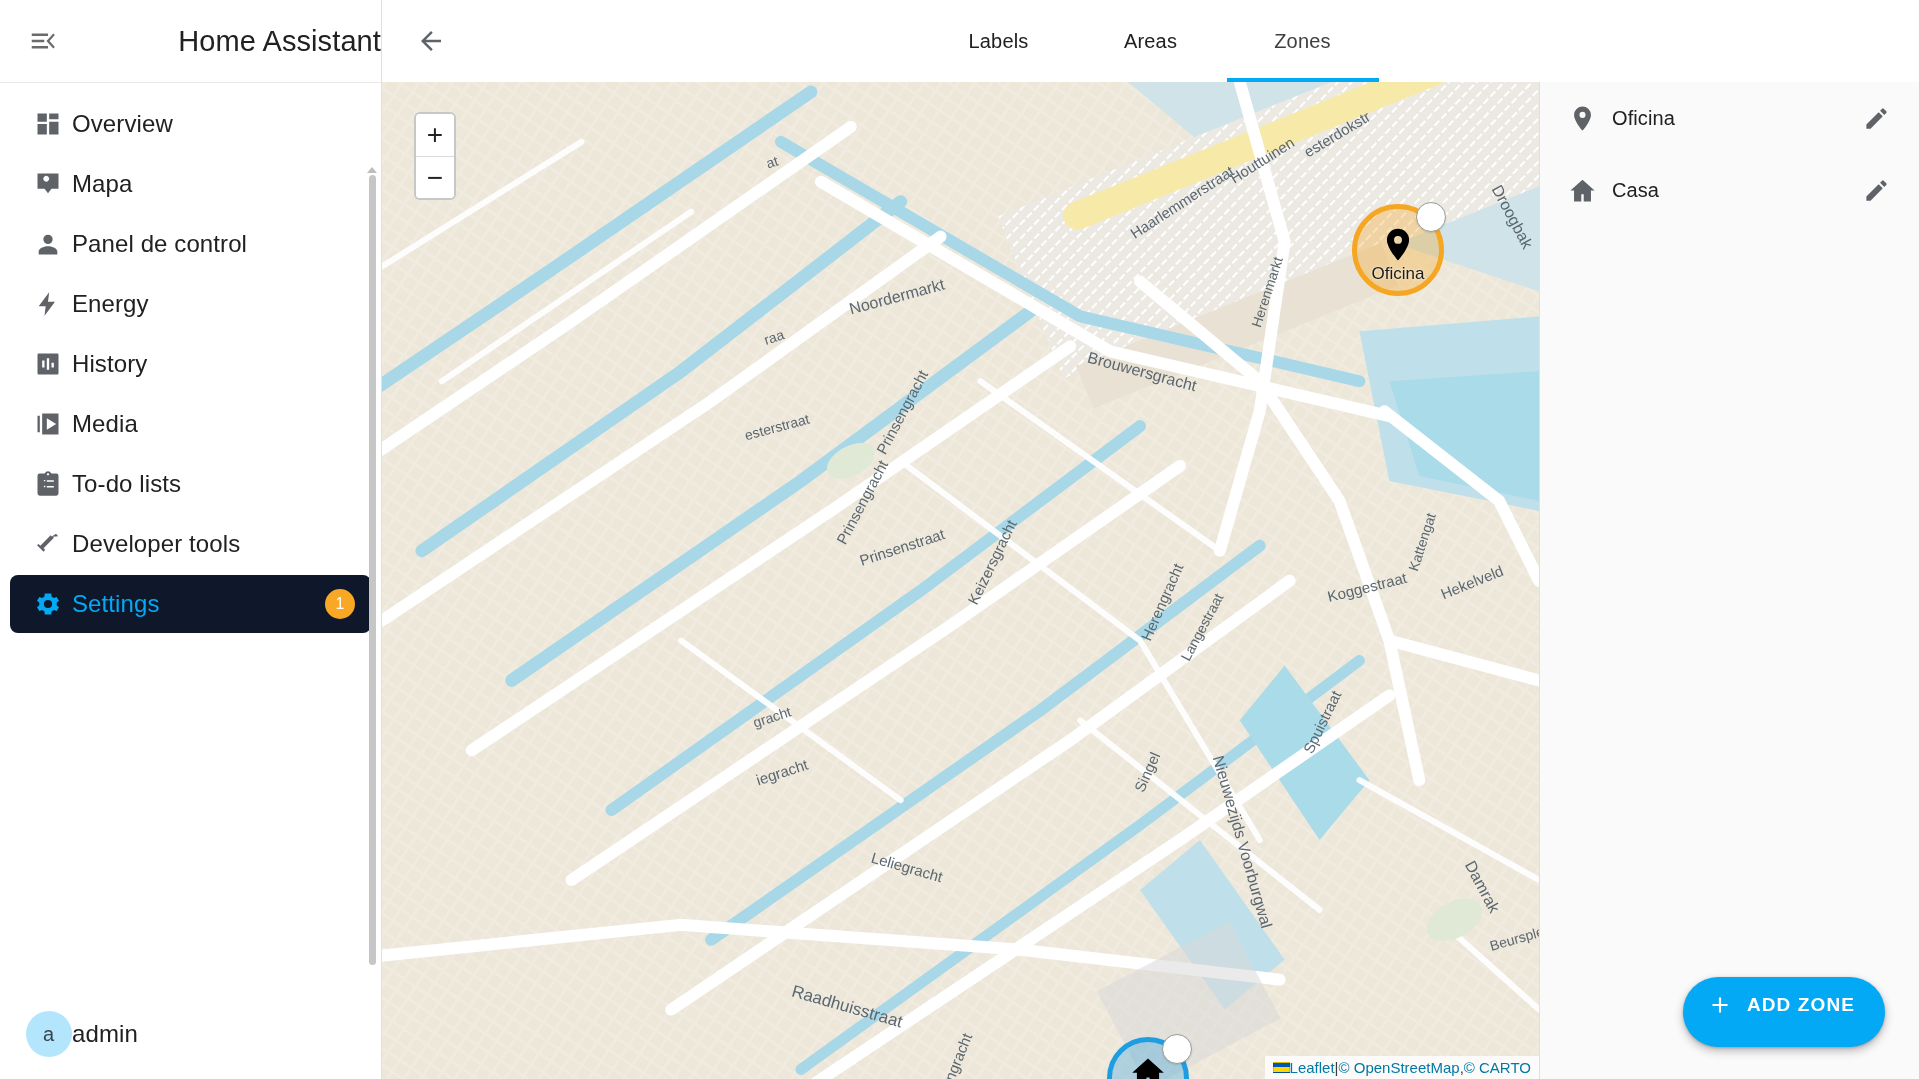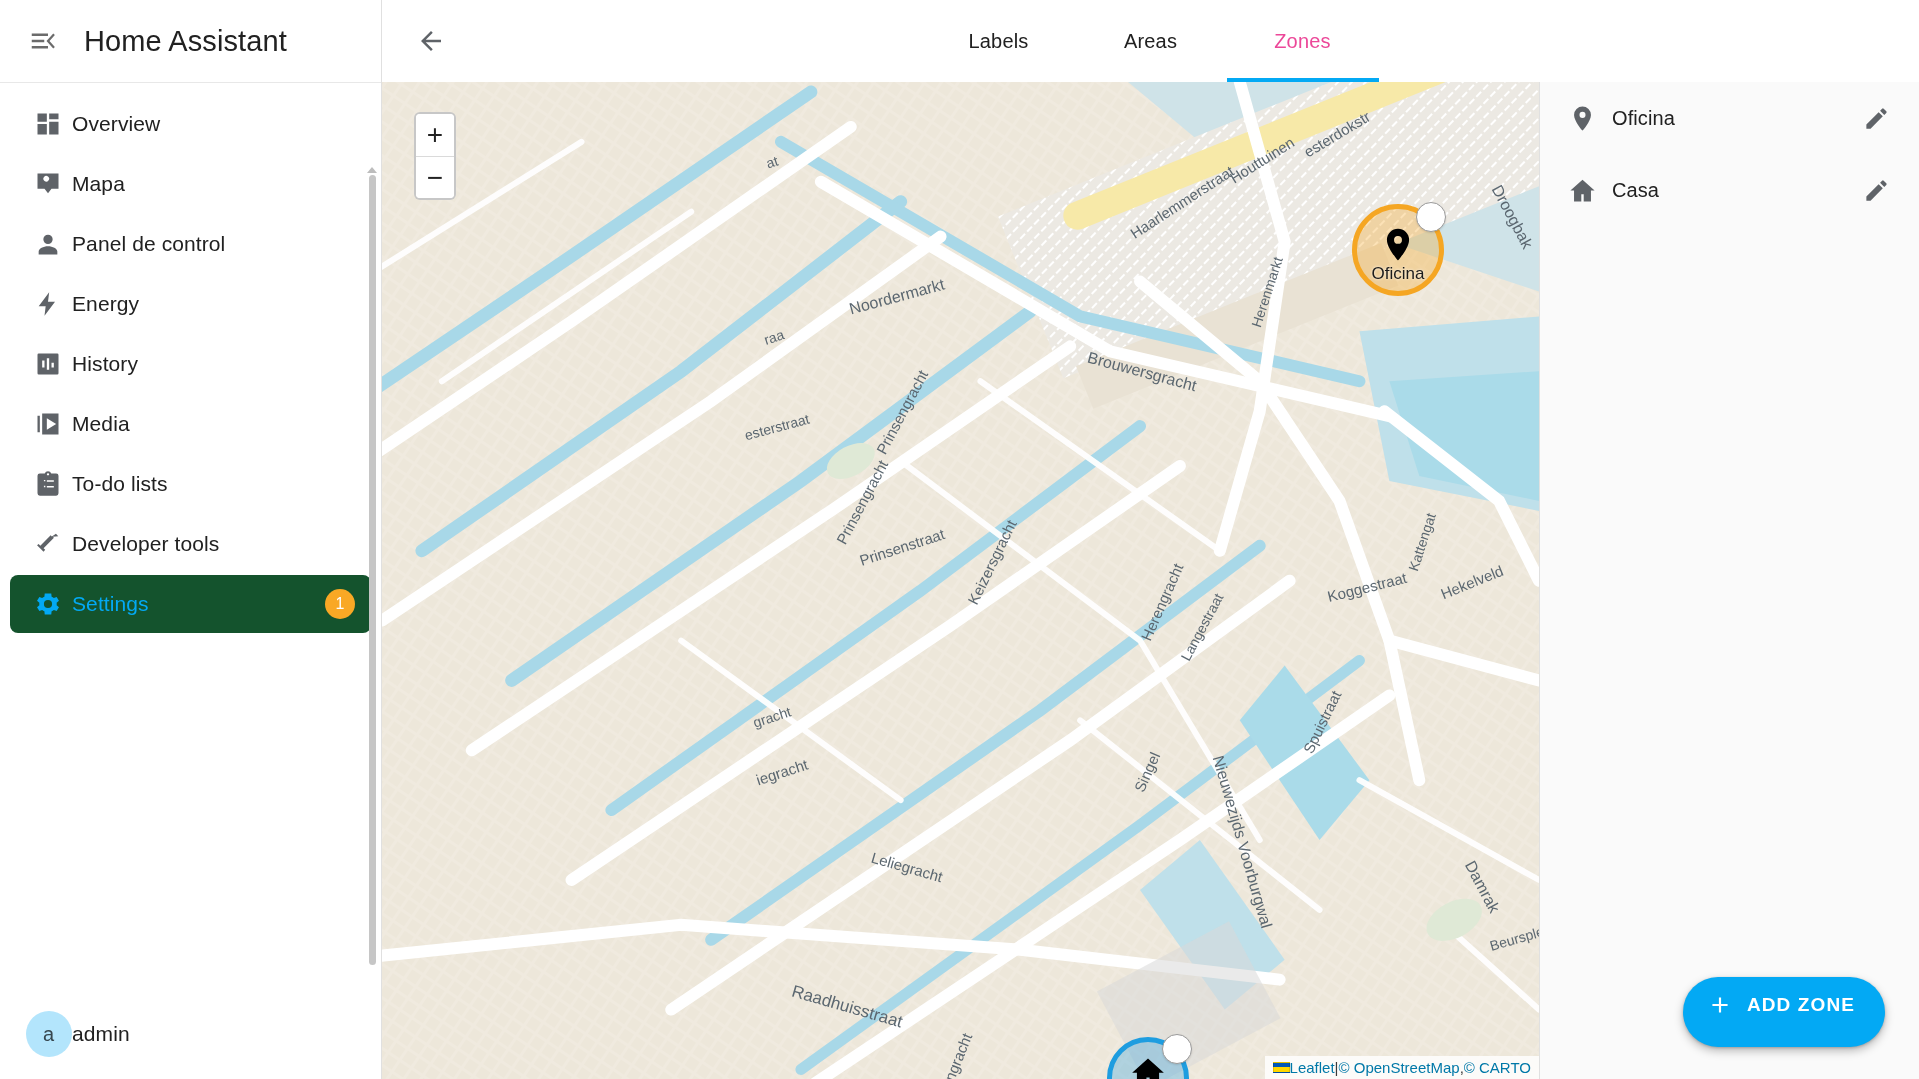--- a/index.html
+++ b/index.html
@@ -16,21 +16,21 @@
   .sidebar {
     width: 382px; height: 1079px;
     background: #ffffff;
     display: flex; flex-direction: column;
     position: relative; flex: 0 0 382px;
     border-right: 1px solid #e0e0e0;
   }
   .sb-header {
     height: 82px; flex: 0 0 82px;
     display: flex; align-items: center;
-    padding-left: 14px; gap: 12px;
+    padding-left: 14px; gap: 12px; justify-content: space-between;
   }
   .menu-btn {
     width: 58px; height: 58px; border-radius: 50%;
     display: flex; align-items: center; justify-content: center;
     cursor: pointer; background: transparent; border: none;
   }
   .sb-title {
     font-size: 29px; font-weight: 400; color: #212121;
     letter-spacing: .1px; white-space: nowrap;
   }
@@ -39,29 +39,29 @@
   .sb-scroll {
     flex: 1 1 auto; overflow: hidden;
     padding-top: 10px; position: relative;
   }
   .sb-item {
     display: flex; align-items: center;
     height: 58px; margin: 2px 10px;
     border-radius: 8px; cursor: pointer;
     padding-left: 14px; position: relative;
   }
-  .sb-item.active { background: #14532d; }
+  .sb-item.active { background: #0f172a; }
   .sb-ico {
     width: 48px; flex: 0 0 48px;
     display: flex; align-items: center; justify-content: center;
     color: #5f6368;
   }
   .sb-item.active .sb-ico { color: #03a9f4; }
   .sb-label {
-    font-size: 21px; color: #212121; font-weight: 400;
+    font-size: 24px; color: #212121; font-weight: 400;
     white-space: nowrap; letter-spacing: .1px;
   }
   .sb-item.active .sb-label { color: #03a9f4; }
   .badge {
     position: absolute; right: 16px;
     min-width: 30px; height: 30px; border-radius: 15px;
     background: #f9a825; color: #ffffff;
     font-size: 16px; font-weight: 500;
     display: flex; align-items: center; justify-content: center;
     padding: 0 8px;
@@ -108,21 +108,21 @@
   .tabs {
     position: absolute; left: 50%; transform: translateX(-50%);
     bottom: 0; display: flex; height: 82px; align-items: center;
   }
   .tab {
     min-width: 152px; height: 82px;
     display: flex; align-items: center; justify-content: center;
     font-size: 20px; color: #212121; cursor: pointer;
     position: relative; padding: 0 18px; letter-spacing: .2px;
   }
-  .tab.active { color: #ec4899; }
+  .tab.active { color: #404040; }
   .tab.active::after {
     content: ""; position: absolute; left: 0; right: 0; bottom: 0;
     height: 4px; background: #03a9f4;
   }
 
   .content { flex: 1 1 auto; display: flex; min-height: 0; position: relative; }
 
   
   .map {
     flex: 1 1 auto; position: relative; overflow: hidden;

